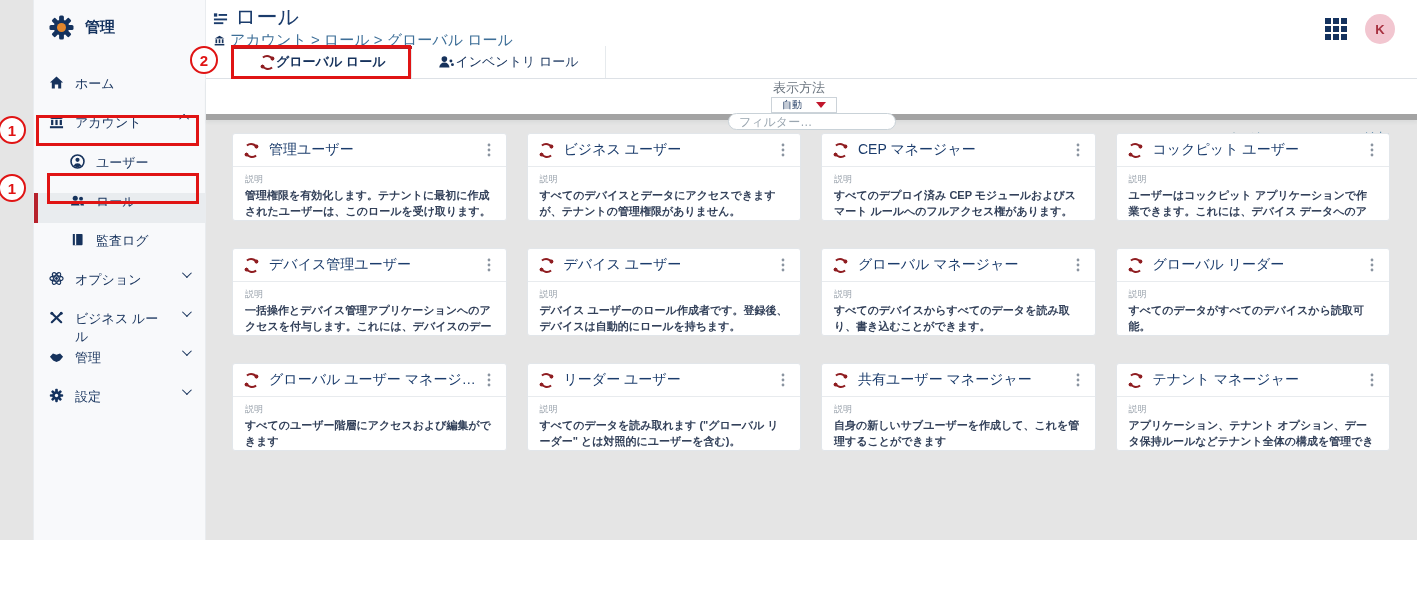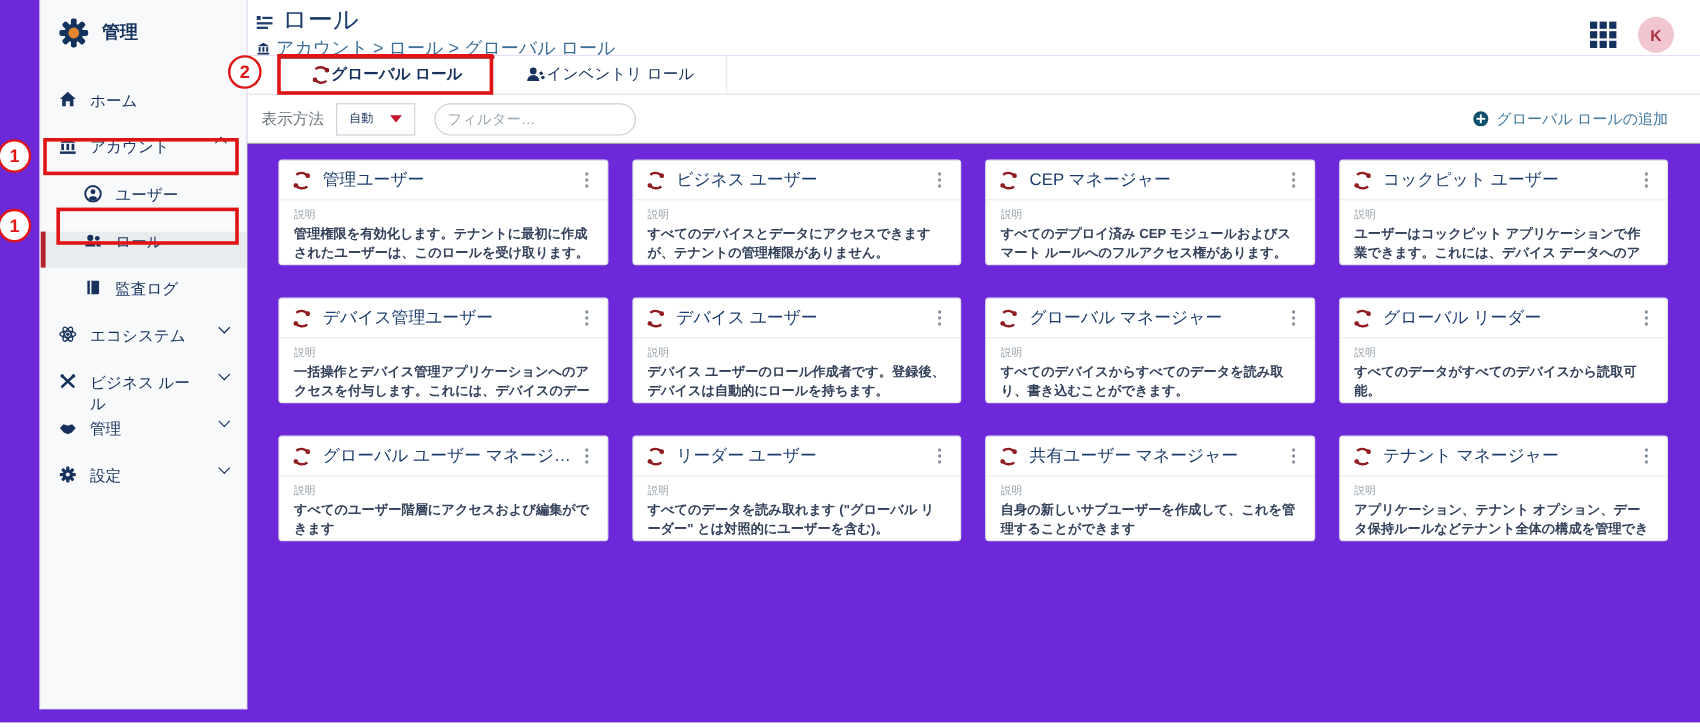--- a/index.html
+++ b/index.html
@@ -1,18 +1,18 @@
 <!DOCTYPE html>
 <html><head>
 <meta charset="utf-8">
 <style>
   * { margin:0; padding:0; box-sizing:border-box; }
   html,body { width:1417px; height:606px; background:#fff;
     font-family:"Liberation Sans","DejaVu Sans",sans-serif; }
-  .stage { position:relative; width:1417px; height:602px; overflow:hidden; background:#6d28d9; }
+  .stage { position:relative; width:1417px; height:540px; overflow:hidden; background:#e5e5e5; }
 
   
   .sidebar { position:absolute; left:33px; top:0; width:173px; height:591px;
     background:#f8f9fb; border:1px solid #e9ecef; border-top:none; }
   .logo-row { display:flex; align-items:center; gap:10px; padding:14px 12px 10px 14px; }
   .logo-row .app-title { font-size:15px; font-weight:bold; color:#14325e; }
   .nav { margin-top:24px; }
   .nav-item { position:relative; display:flex; align-items:flex-start; gap:11px;
     height:30px; padding-left:15px; margin-bottom:9px; font-size:13px; color:#16325c; cursor:pointer; }
   .nav-item .lbl { flex:1; }
@@ -41,22 +41,22 @@
   
   .tabs { position:absolute; left:206px; right:0; top:46px; height:33px; background:#fff;
     border-bottom:1px solid #dde1e6; display:flex; padding-left:26px; }
   .tab { position:relative; display:flex; align-items:center; gap:0; padding:0 26px;
     font-size:13px; color:#16325c; border-right:1px solid #e6eaed; cursor:pointer; }
   .tab.active { border-left:1px solid #e6eaed; font-weight:bold; }
   .tab.active::before { content:""; position:absolute; left:-1px; right:-1px; top:0; height:3px; background:#b51c26; }
 
   
   .toolbar { position:absolute; left:206px; right:0; top:79px; height:41px; background:#fff;
-    border-bottom:1px solid #a3a3a3; box-shadow:0 3px 3px rgba(100,110,120,.07);
-    display:flex; align-items:center; padding:0 27px 0 12px; }
+    border-bottom:6px solid #a3a3a3; box-shadow:0 3px 3px rgba(100,110,120,.07);
+    display:flex; align-items:center; padding:0 27px 0 12px;flex-direction:column; }
   .display-label { font-size:13px; color:#6c7680; margin-right:10px; }
   .select-box { display:flex; align-items:center; gap:14px; height:27px; padding:0 10px;
     border:1px solid #ccd3d9; font-size:10px; color:#16325c; cursor:pointer; }
   .caret-red { width:0; height:0; border-left:5px solid transparent; border-right:5px solid transparent;
     border-top:6px solid #c1162c; }
   .filter-pill { display:flex; align-items:center; height:27px; width:168px; margin-left:16px;
     border:1px solid #c9d2d8; border-radius:14px; padding:0 10px; background:#fff; }
   .filter-pill input { border:none; outline:none; flex:1; font-size:12px; color:#30405a;
     font-family:inherit; background:transparent; }
   .filter-pill input::placeholder { color:#9aa6b0; }
@@ -213,21 +213,21 @@
       <div class="nav-item sub">
         <svg class="icon-14" viewBox="0 0 16 16">
             <use href="#def-book"></use>
           </svg>
         <span class="lbl">監査ログ</span>
       </div>
       <div class="nav-item">
         <svg class="icon-14" viewBox="0 0 16 16">
             <use href="#def-atom"></use>
           </svg>
-        <span class="lbl">エコシステム</span>
+        <span class="lbl">オプション</span>
         <span class="chev down"></span>
       </div>
       <div class="nav-item">
         <svg class="icon-14" viewBox="0 0 16 16">
             <use href="#def-tools"></use>
           </svg>
         <span class="lbl">ビジネス ルール</span>
         <span class="chev down"></span>
       </div>
       <div class="nav-item">

